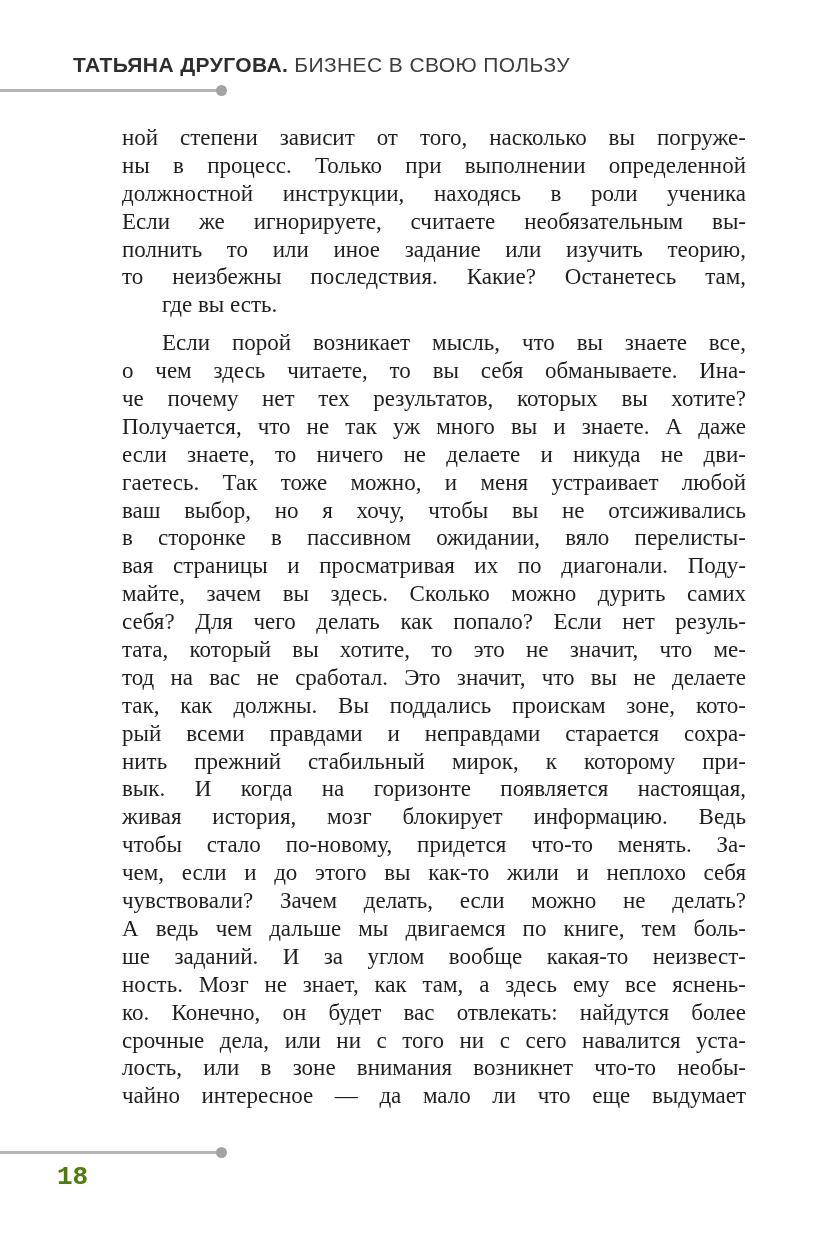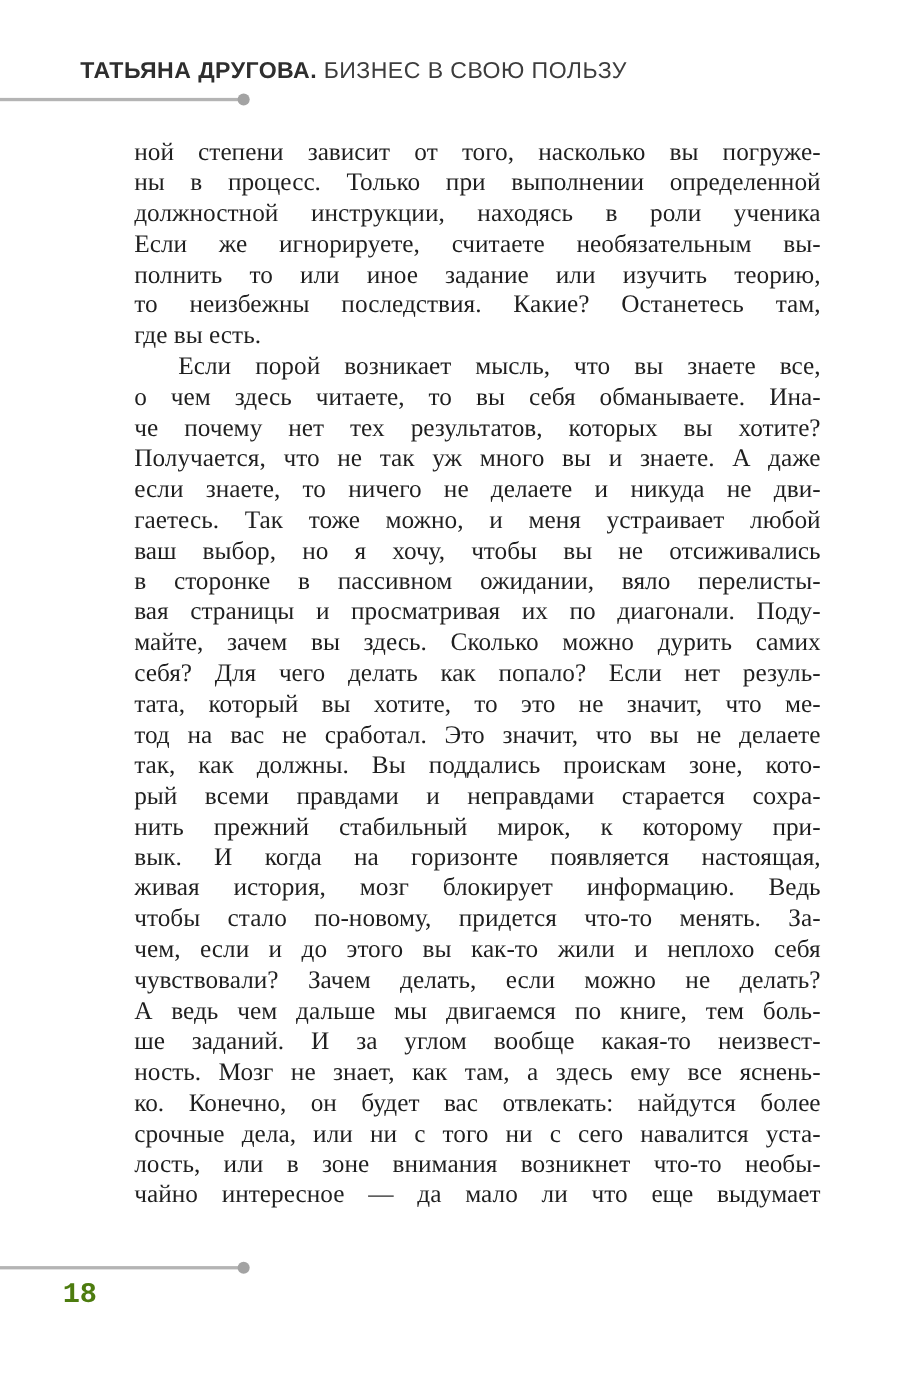--- a/index.html
+++ b/index.html
@@ -54,22 +54,22 @@
     line-height: 27.9px;
     color: #1f1f1f;
   }
   .line {
     text-align: justify;
     text-align-last: justify;
     height: 27.9px;
     overflow: hidden;
     white-space: nowrap;
   }
-  .line.no-justify { text-align-last: left; }
-  .line.indent { padding-left: 40px; }
+  .line.no-justify { text-align-last: left; margin-left: 40px; }
+  .line.indent { padding-left: 40px; margin-top: 10px; }
   
   .page-number {
     position: absolute;
     left: 57px;
     top: 1162px;
     font-family: Liberation Mono, monospace;
     font-weight: bold;
     font-size: 26px;
     color: #4d7c0f;
   }

